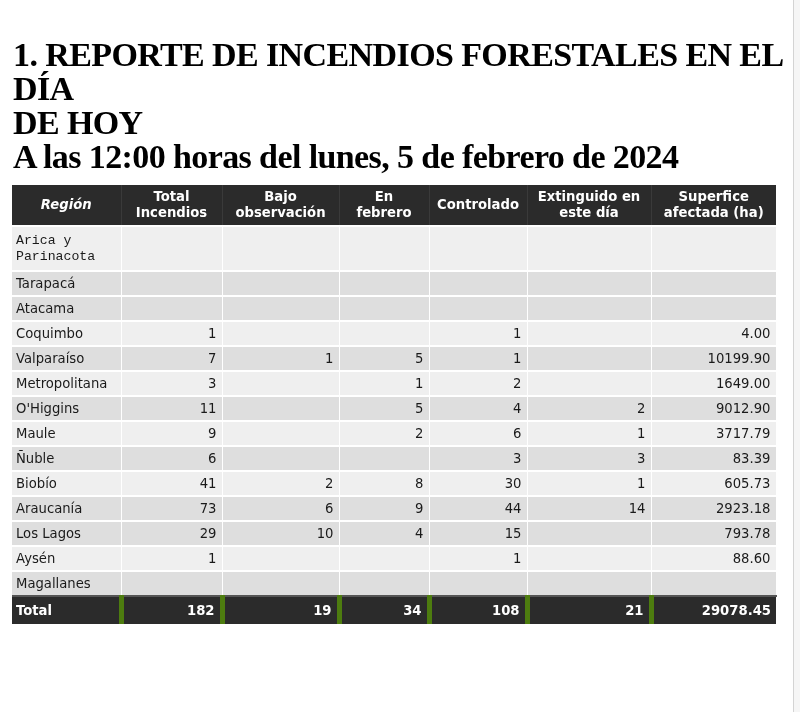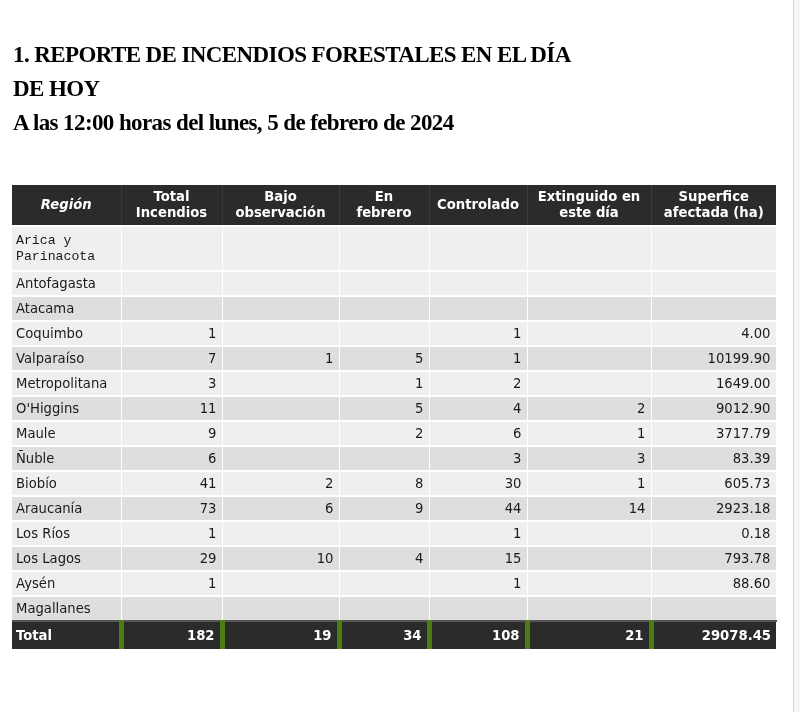--- a/index.html
+++ b/index.html
@@ -32,21 +32,21 @@
       box-sizing: border-box;
     }
     .title {
       position: absolute;
       left: 13px;
       top: 38px;
       width: 770px;
       margin: 0;
       font-family: "Liberation Serif", "DejaVu Serif", serif;
       font-weight: bold;
-      font-size: 23px;
+      font-size: 34px;
       line-height: 34px;
       color: #000;
       letter-spacing: -0.6px;
     }
     .title span { display: block; }
 
     table.report {
       position: absolute;
       left: 12px;
       top: 185px;
@@ -145,22 +145,22 @@
     <tbody>
       <tr class="row-light row-tall">
         <td>Arica y Parinacota</td>
         <td></td>
         <td></td>
         <td></td>
         <td></td>
         <td></td>
         <td></td>
       </tr>
-      <tr class="row-light">
-        <td>Antofagasta</td>
+      <tr class="row-dark">
+        <td>Tarapacá</td>
         <td></td>
         <td></td>
         <td></td>
         <td></td>
         <td></td>
         <td></td>
       </tr>
       <tr class="row-dark">
         <td>Atacama</td>
         <td></td>
@@ -234,29 +234,20 @@
         <td>605.73</td>
       </tr>
       <tr class="row-dark">
         <td>Araucanía</td>
         <td>73</td>
         <td>6</td>
         <td>9</td>
         <td>44</td>
         <td>14</td>
         <td>2923.18</td>
-      </tr>
-      <tr class="row-light">
-        <td>Los Ríos</td>
-        <td>1</td>
-        <td></td>
-        <td></td>
-        <td>1</td>
-        <td></td>
-        <td>0.18</td>
       </tr>
       <tr class="row-dark">
         <td>Los Lagos</td>
         <td>29</td>
         <td>10</td>
         <td>4</td>
         <td>15</td>
         <td></td>
         <td>793.78</td>
       </tr>

